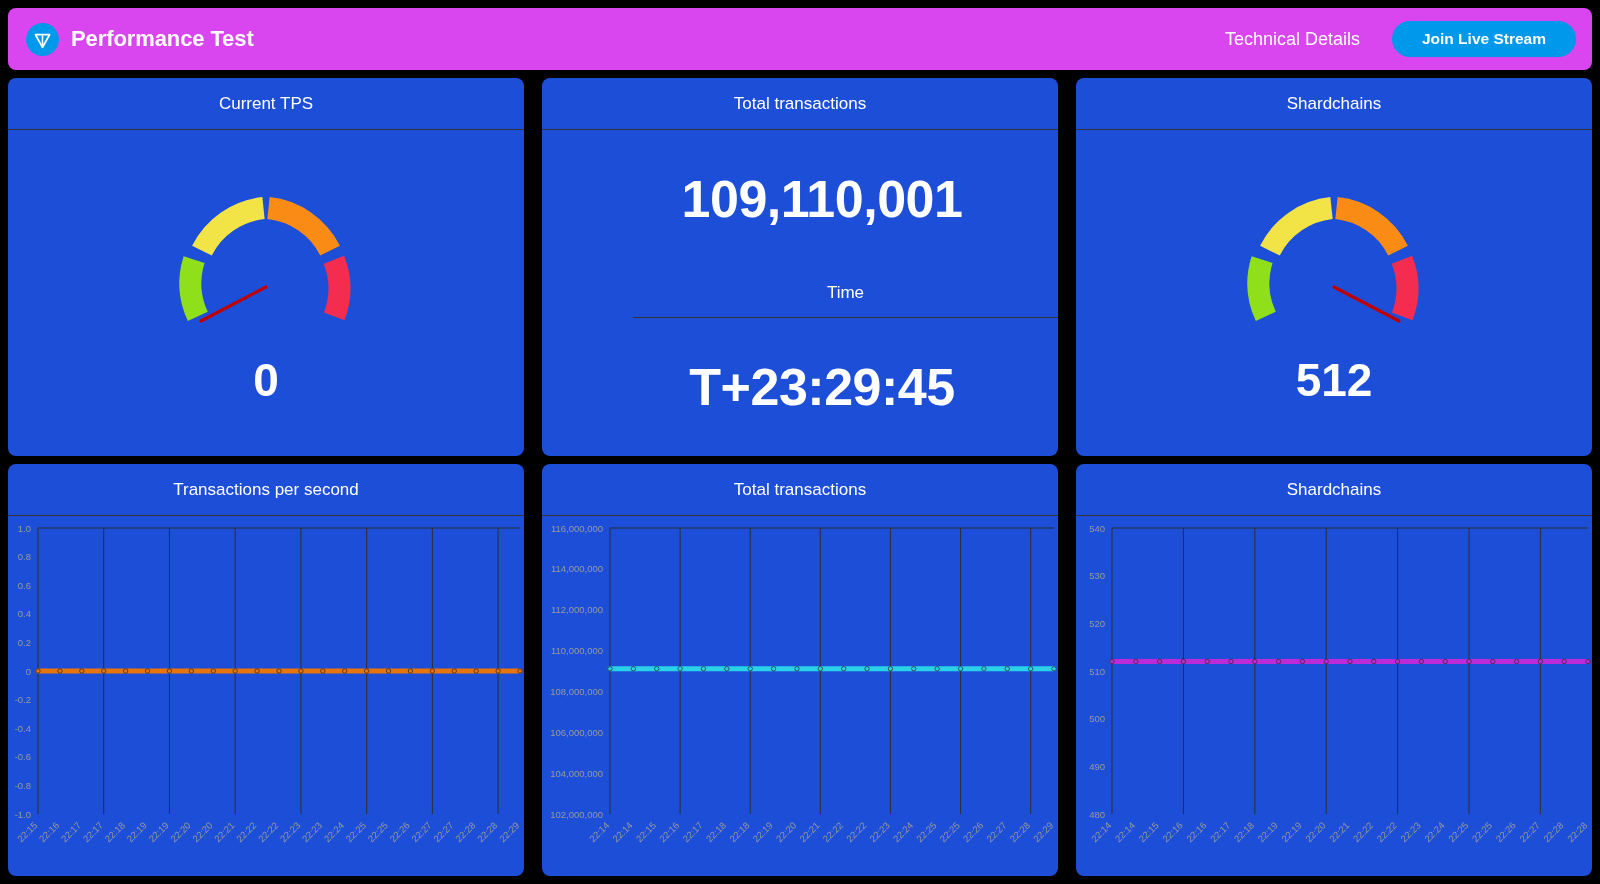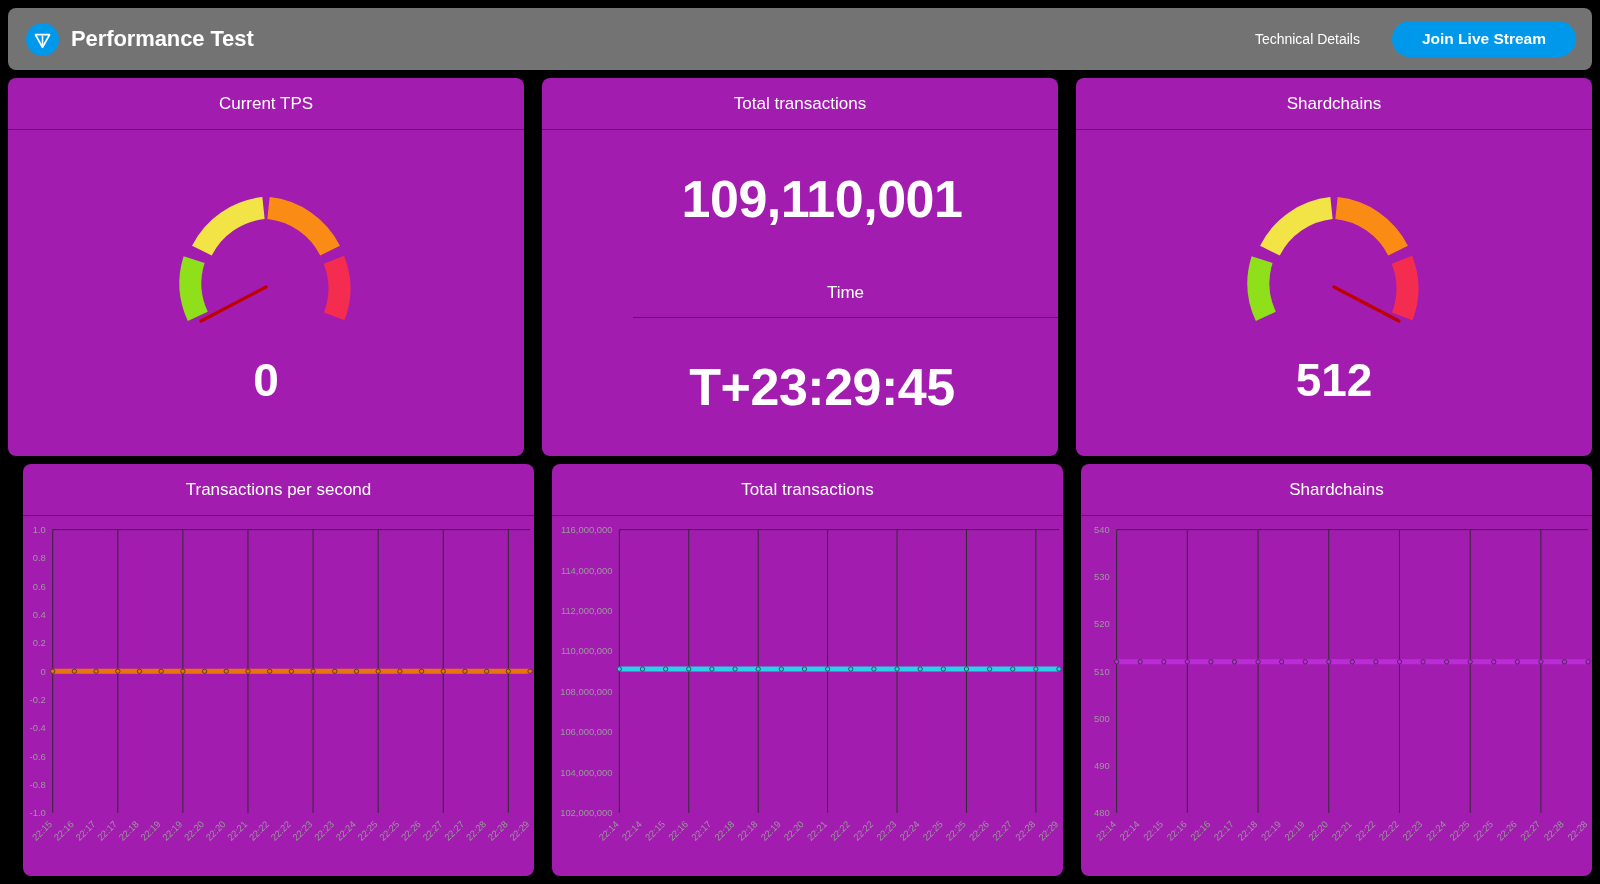--- a/index.html
+++ b/index.html
@@ -7,47 +7,47 @@
     width: 1600px; height: 884px;
     background: #000000;
     font-family: "Liberation Sans", sans-serif;
     overflow: hidden;
   }
   .page { width: 1600px; height: 884px; padding: 8px; display: flex; flex-direction: column; gap: 8px; }
 
   
   .header {
     height: 62px; flex: 0 0 62px;
-    background: #737373; border-radius: 8px;
+    background: #d946ef; border-radius: 8px;
     display: flex; align-items: center; justify-content: space-between;
     padding: 0 16px 0 18px;
     gap: 20px;
   }
   .brand { display: flex; align-items: center; gap: 12px; }
   .ton-logo { width: 33px; height: 33px; display: block; }
   .brand-title { color: #ffffff; font-size: 22px; font-weight: bold; letter-spacing: -0.1px; }
   .header-right { display: flex; align-items: center; gap: 32px; }
-  .tech-details { color: #ffffff; font-size: 14px; text-decoration: none; white-space: nowrap; text-align: right; }
+  .tech-details { color: #ffffff; font-size: 18px; text-decoration: none; white-space: nowrap; text-align: right; }
   .join-btn {
     background: #0098ea; color: #ffffff;
     font-size: 15.5px; font-weight: bold;
     border: none; border-radius: 22px;
     padding: 0 30px; height: 36px;
     cursor: pointer; white-space: nowrap;
     font-family: "Liberation Sans", sans-serif;
   }
 
   
   .row { display: flex; gap: 18px; }
   .row-top { flex: 0 0 378px; }
-  .row-bottom { flex: 1 1 auto; min-height: 0; margin-left: 15px; }
+  .row-bottom { flex: 1 1 auto; min-height: 0; }
 
   .card {
     flex: 1 1 0; min-width: 0;
-    background: #a21caf; border-radius: 8px;
+    background: #1d4ed8; border-radius: 8px;
     display: flex; flex-direction: column; overflow: hidden;
   }
   .card-head {
     flex: 0 0 52px;
     display: flex; align-items: center; justify-content: center;
     border-bottom: 1px solid #333333;
   }
   .card-title { color: #ffffff; font-size: 17px; }
   .card-body { flex: 1 1 auto; position: relative; min-height: 0; }
 

